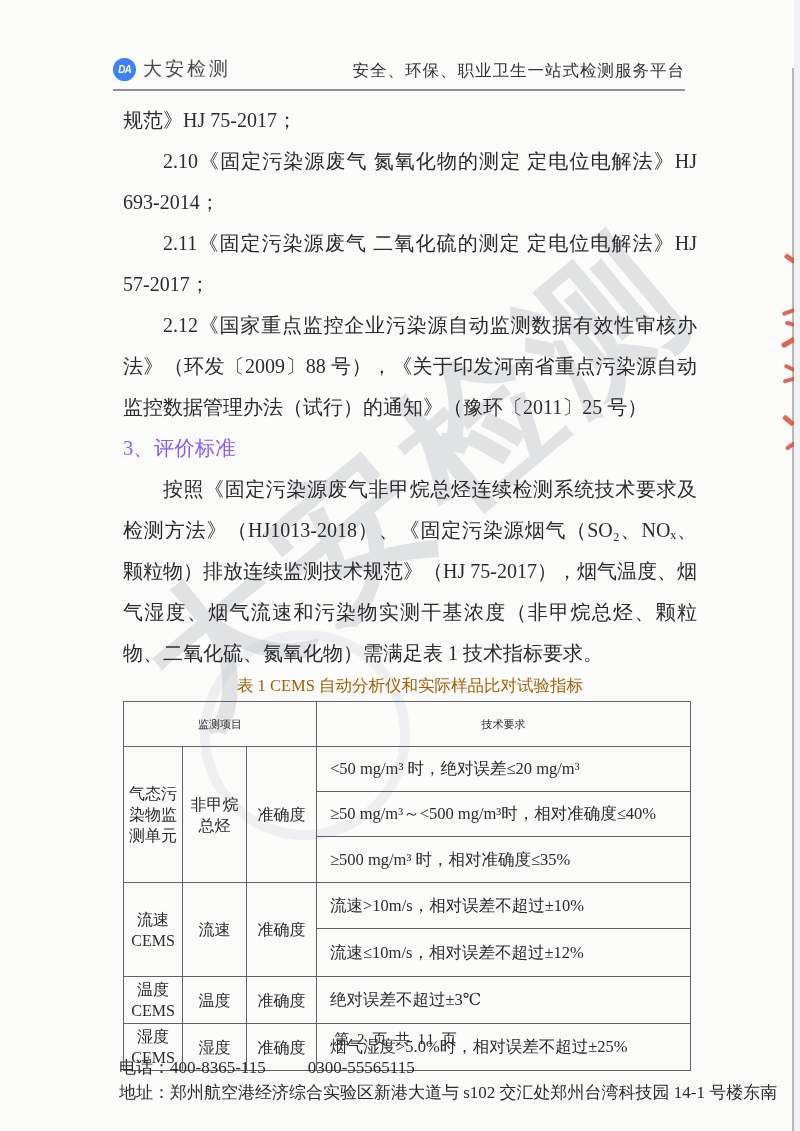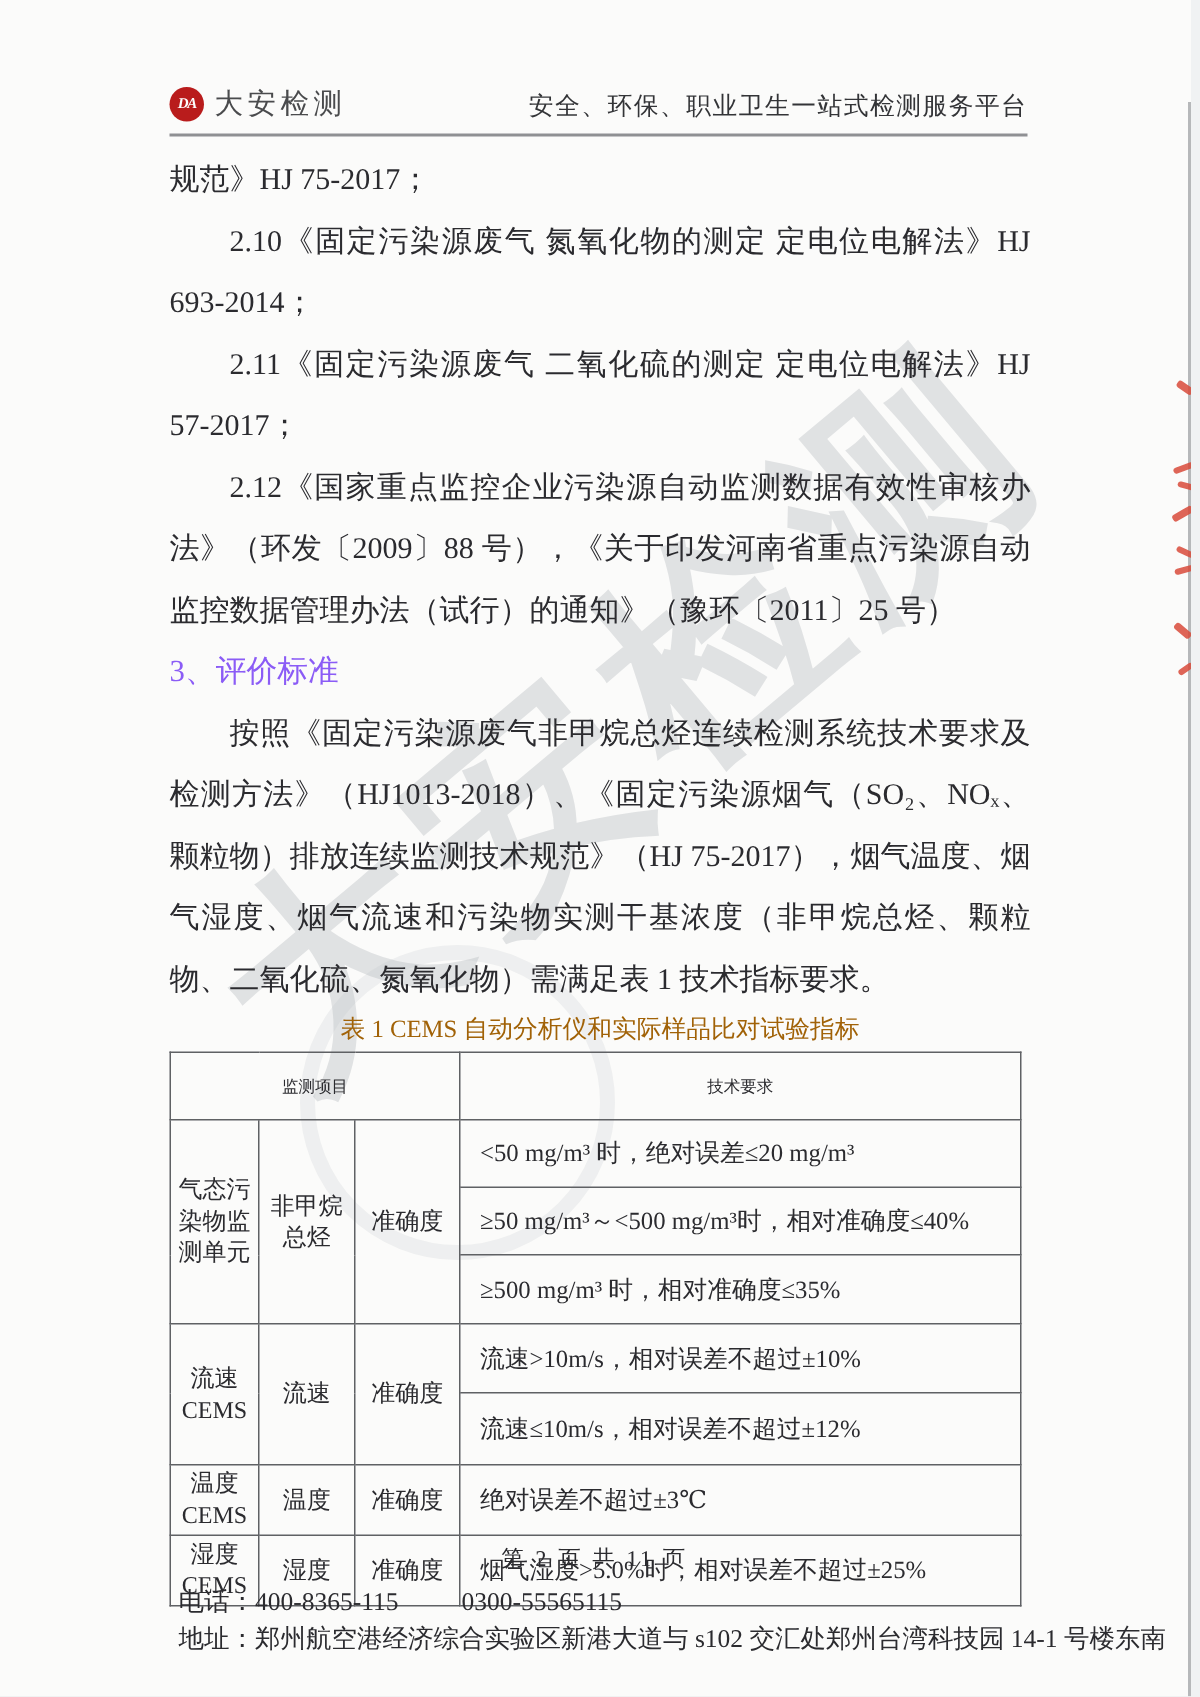--- a/index.html
+++ b/index.html
@@ -86,23 +86,23 @@
     z-index: 2;
   }
   .brand {
     display: flex;
     align-items: center;
     gap: 7px;
   }
   .logo-circle {
     width: 23px; height: 23px;
     border-radius: 50%;
-    background: #b91c1c;
+    background: #3b82f6;
     color: #fdfdfd;
-    font-family: Liberation Serif, serif;
+    font-family: Liberation Sans, sans-serif;
     font-weight: bold;
     font-style: italic;
     font-size: 10px;
     display: flex;
     align-items: center;
     justify-content: center;
     letter-spacing: -1px;
   }
   .brand-name {
     font-size: 19px;
@@ -110,21 +110,21 @@
     letter-spacing: 3px;
   }
   .tagline {
     font-size: 16.5px;
     color: #333437;
     letter-spacing: 1px;
   }
   
   .content {
     position: absolute;
-    left: 113px; top: 100px;
+    left: 123px; top: 100px;
     width: 574px;
     z-index: 2;
   }
   .content p {
     font-size: 20px;
     line-height: 41px;
     text-align: justify;
     color: #2b2b2f;
   }
   .content p.indent { text-indent: 2em; }

